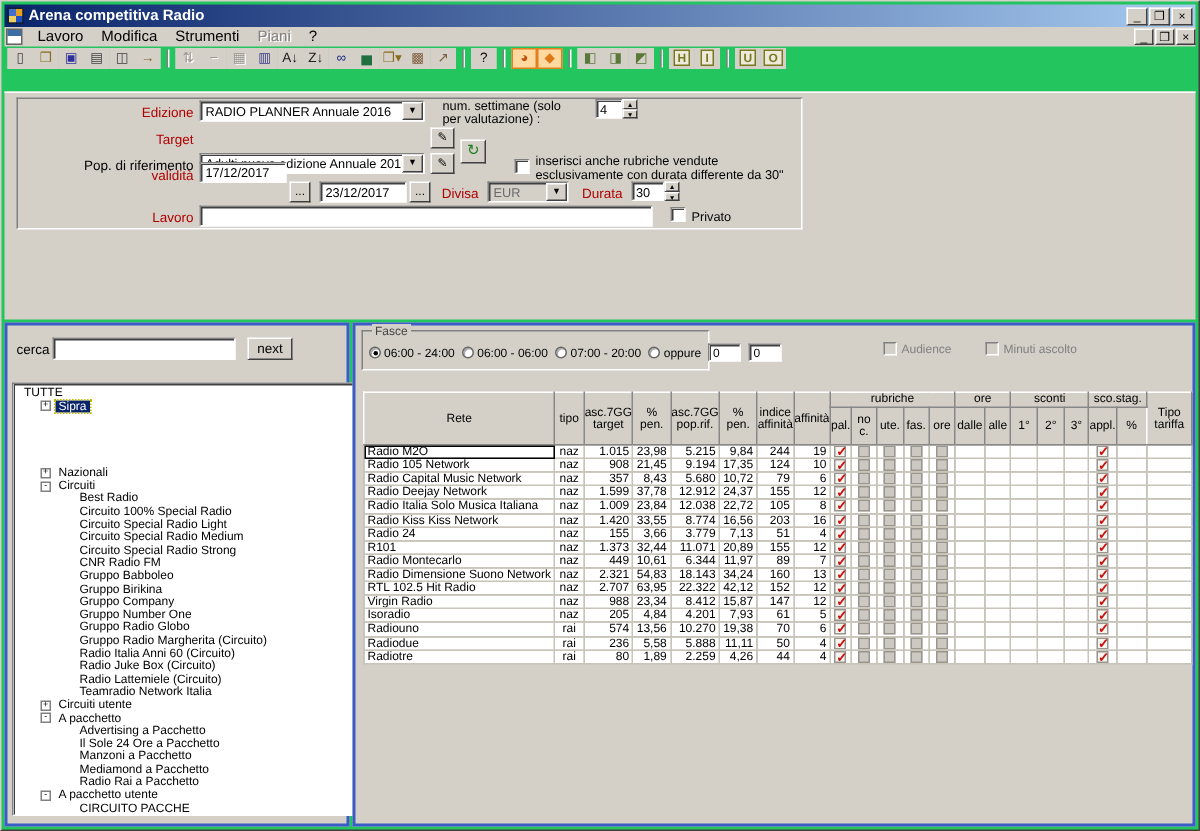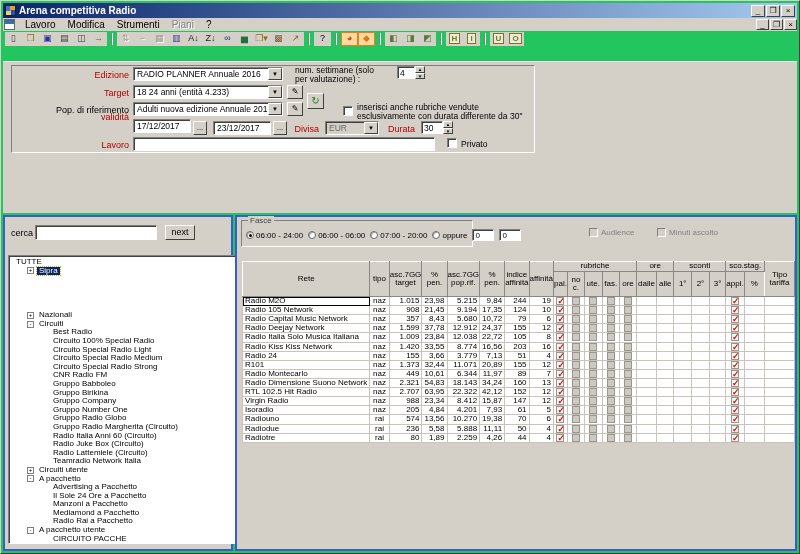--- a/index.html
+++ b/index.html
@@ -254,40 +254,36 @@
 per valutazione) :</div>
     <div class="spin" style="left:394px; top:4px">
       <span class="sval">4</span>
       <span class="sarr">
           <div>▲</div>
           <div>▼</div>
         </span>
     </div>
 
     <div class="flabel" style="top:26px">Target</div>
-    <div class="combo" style="left:130px; top:23px; width:150px">
-      <span class="ctext">18 24 anni  (entità 4.233)</span>
-      <span class="carrow">▼</span>
-    </div>
     <div class="sbtn" style="left:284px; top:23px; width:16px">✎</div>
     <div class="sbtn" style="left:304px; top:31px; width:17px; height:16px; color:#208020; font-size:10px; line-height:13px">↻</div>
 
     <div class="flabel dark" style="top:43px">Pop. di riferimento</div>
     <div class="combo" style="left:130px; top:40px; width:150px">
       <span class="ctext">Adulti nuova edizione Annuale 2016  (entità 52.993)</span>
       <span class="carrow">▼</span>
     </div>
     <div class="sbtn" style="left:284px; top:40px; width:16px">✎</div>
 
     <div class="cbx" style="left:340px; top:44px"></div>
     <div class="cblabel" style="left:354px; top:41px; width:170px">inserisci anche rubriche vendute
 esclusivamente con durata differente da 30"</div>
 
     <div class="flabel" style="top:50px">validità</div>
-    <div class="field" style="left:130px; top:57px; width:58px">17/12/2017</div>
+    <div class="field" style="left:130px; top:46px; width:58px">17/12/2017</div>
     <div class="sbtn" style="left:190px; top:59px; width:14px">...</div>
     <div class="field" style="left:210px; top:59px; width:58px">23/12/2017</div>
     <div class="sbtn" style="left:270px; top:59px; width:14px">...</div>
     <div class="flabel" style="left:262px; width:54px; top:62px">Divisa</div>
     <div class="combo disabled" style="left:322px; top:59px; width:54px">
       <span class="ctext">EUR</span>
       <span class="carrow">▼</span>
     </div>
     <div class="flabel" style="left:356px; width:56px; top:62px">Durata</div>
     <div class="spin" style="left:418px; top:59px">

